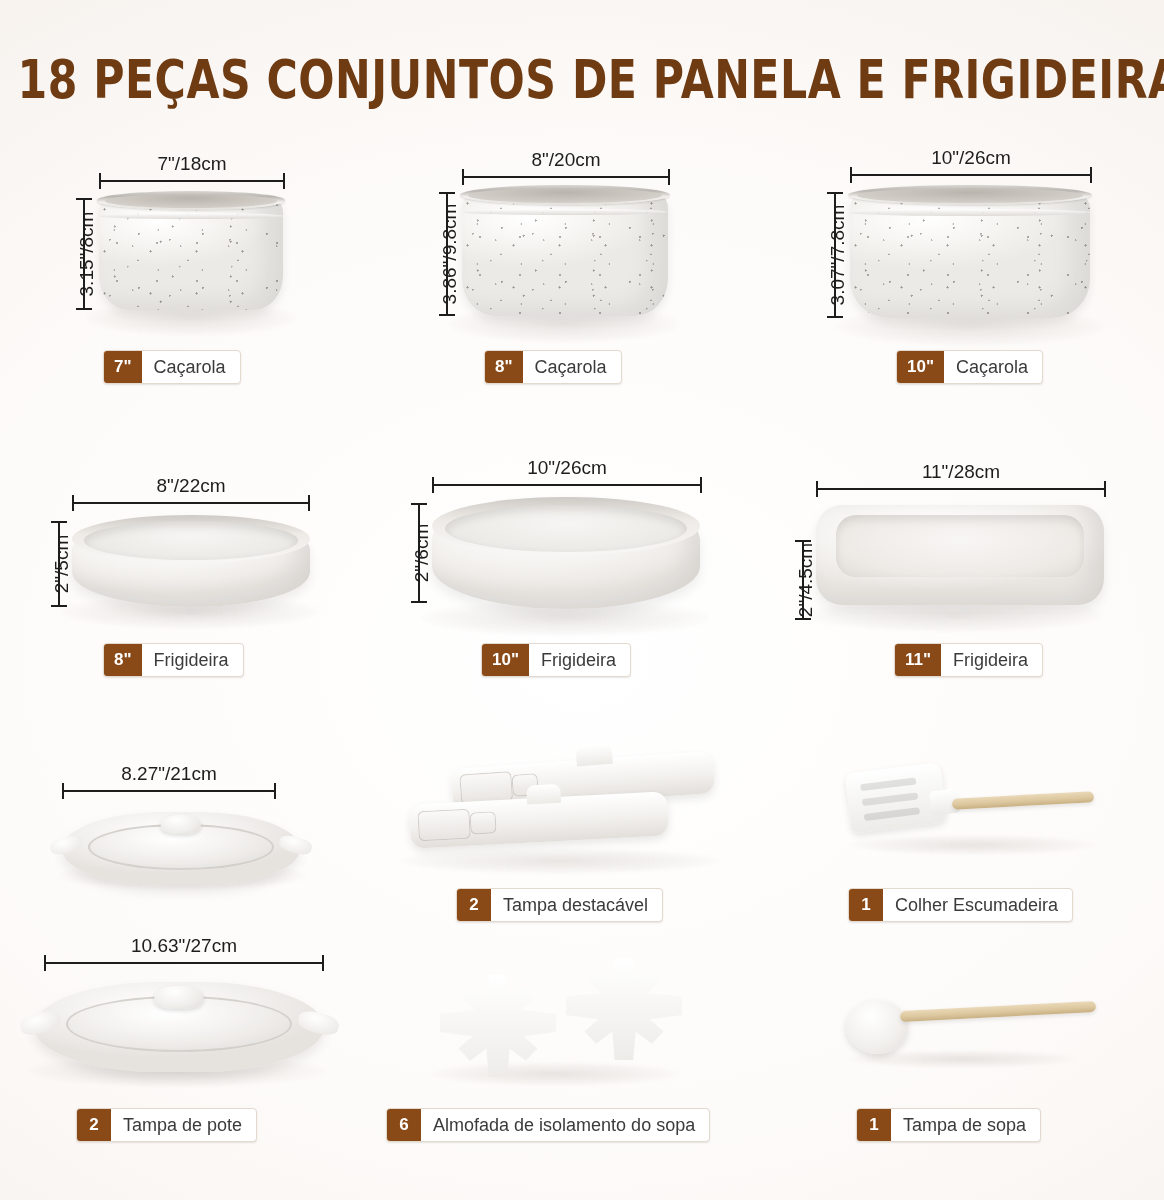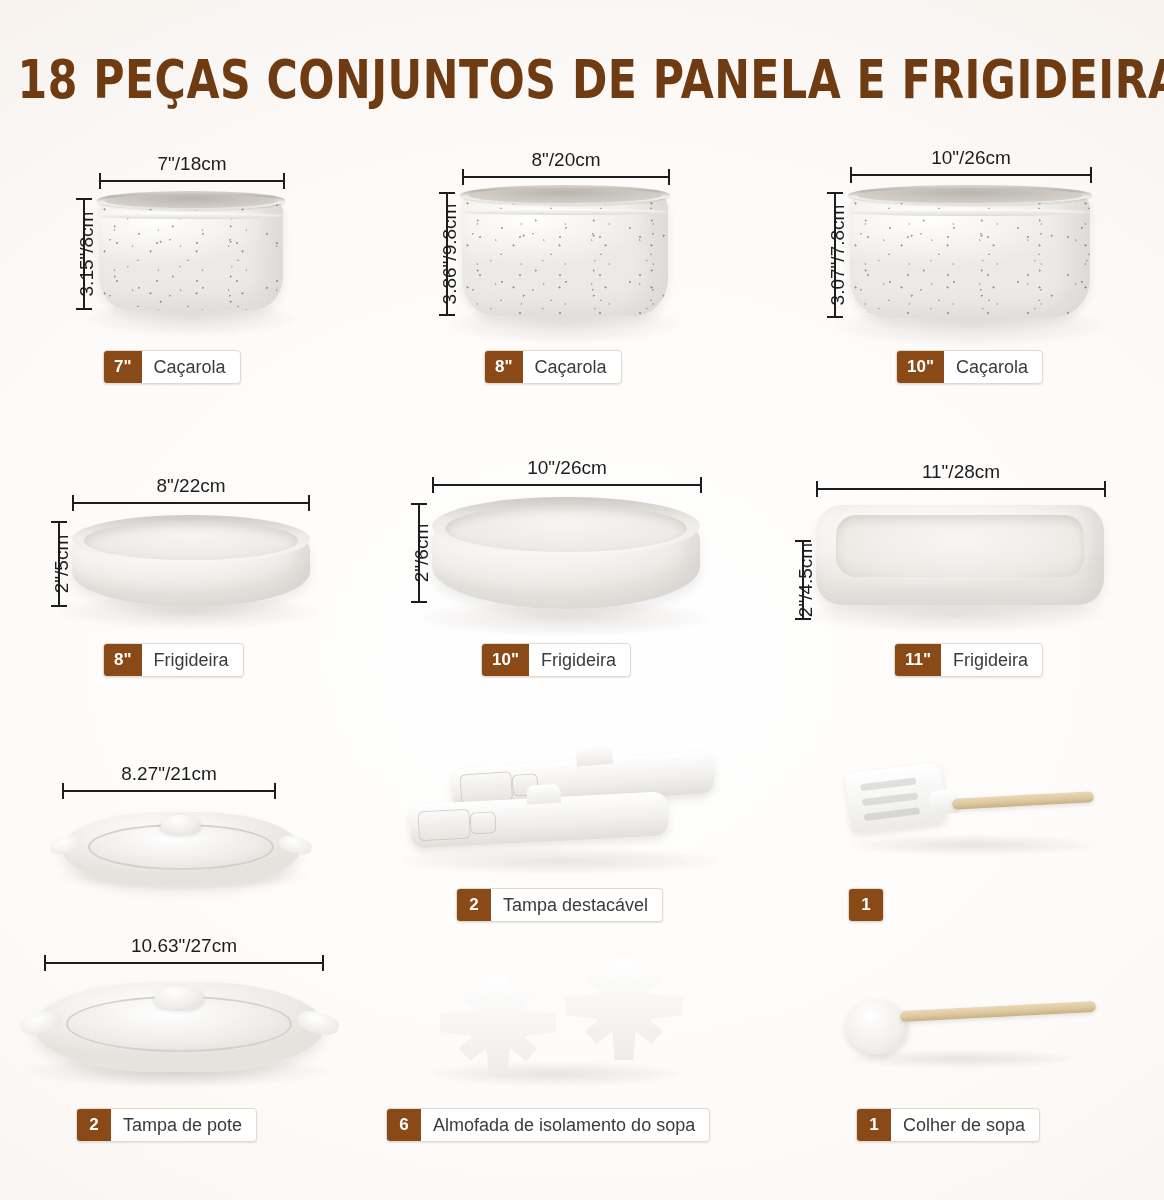--- a/index.html
+++ b/index.html
@@ -481,20 +481,21 @@
     <div class="spatula-head" style="left:848px; top:768px; width:96px; height:60px;">
       <div class="spatula-slot" style="left:14px; top:12px; width:56px; height:7px;"></div>
       <div class="spatula-slot" style="left:14px; top:27px; width:56px; height:7px;"></div>
       <div class="spatula-slot" style="left:14px; top:42px; width:56px; height:7px;"></div>
     </div>
     <div style="position:absolute; left:930px; top:790px; width:30px; height:24px; background:linear-gradient(180deg,#ffffff,#ecebe8); border-radius:5px; transform:rotate(-7deg);"></div>
     <div class="utensil-handle" style="left:952px; top:795px; width:142px; transform:rotate(-3deg);"></div>
   </div>
   <div class="tag" style="left:848px; top:888px;">
     <span class="qty">1</span>
+    <span class="name">Colher Escumadeira</span>
   </div>
 </div>
 
 <div class="item">
   <div class="shadow" style="left:28px; top:1055px; width:300px; height:32px;"></div>
   <div class="lid" style="left:34px; top:982px; width:290px; height:90px;">
     <div class="dome"></div>
     <div class="ear l"></div>
     <div class="ear r"></div>
     <div class="glass"></div>
@@ -524,15 +525,15 @@
 </div>
 
 <div class="item">
   <div class="shadow" style="left:846px; top:1050px; width:230px; height:18px;"></div>
   <div>
     <div class="ladle-bowl" style="left:846px; top:1000px; width:62px; height:54px;"></div>
     <div class="utensil-handle" style="left:900px; top:1006px; width:196px; transform:rotate(-3deg);"></div>
   </div>
   <div class="tag" style="left:856px; top:1108px;">
     <span class="qty">1</span>
-    <span class="name">Colher de sopa</span>
+    <span class="name">Tampa de sopa</span>
   </div>
 </div>
 
 </body></html>

